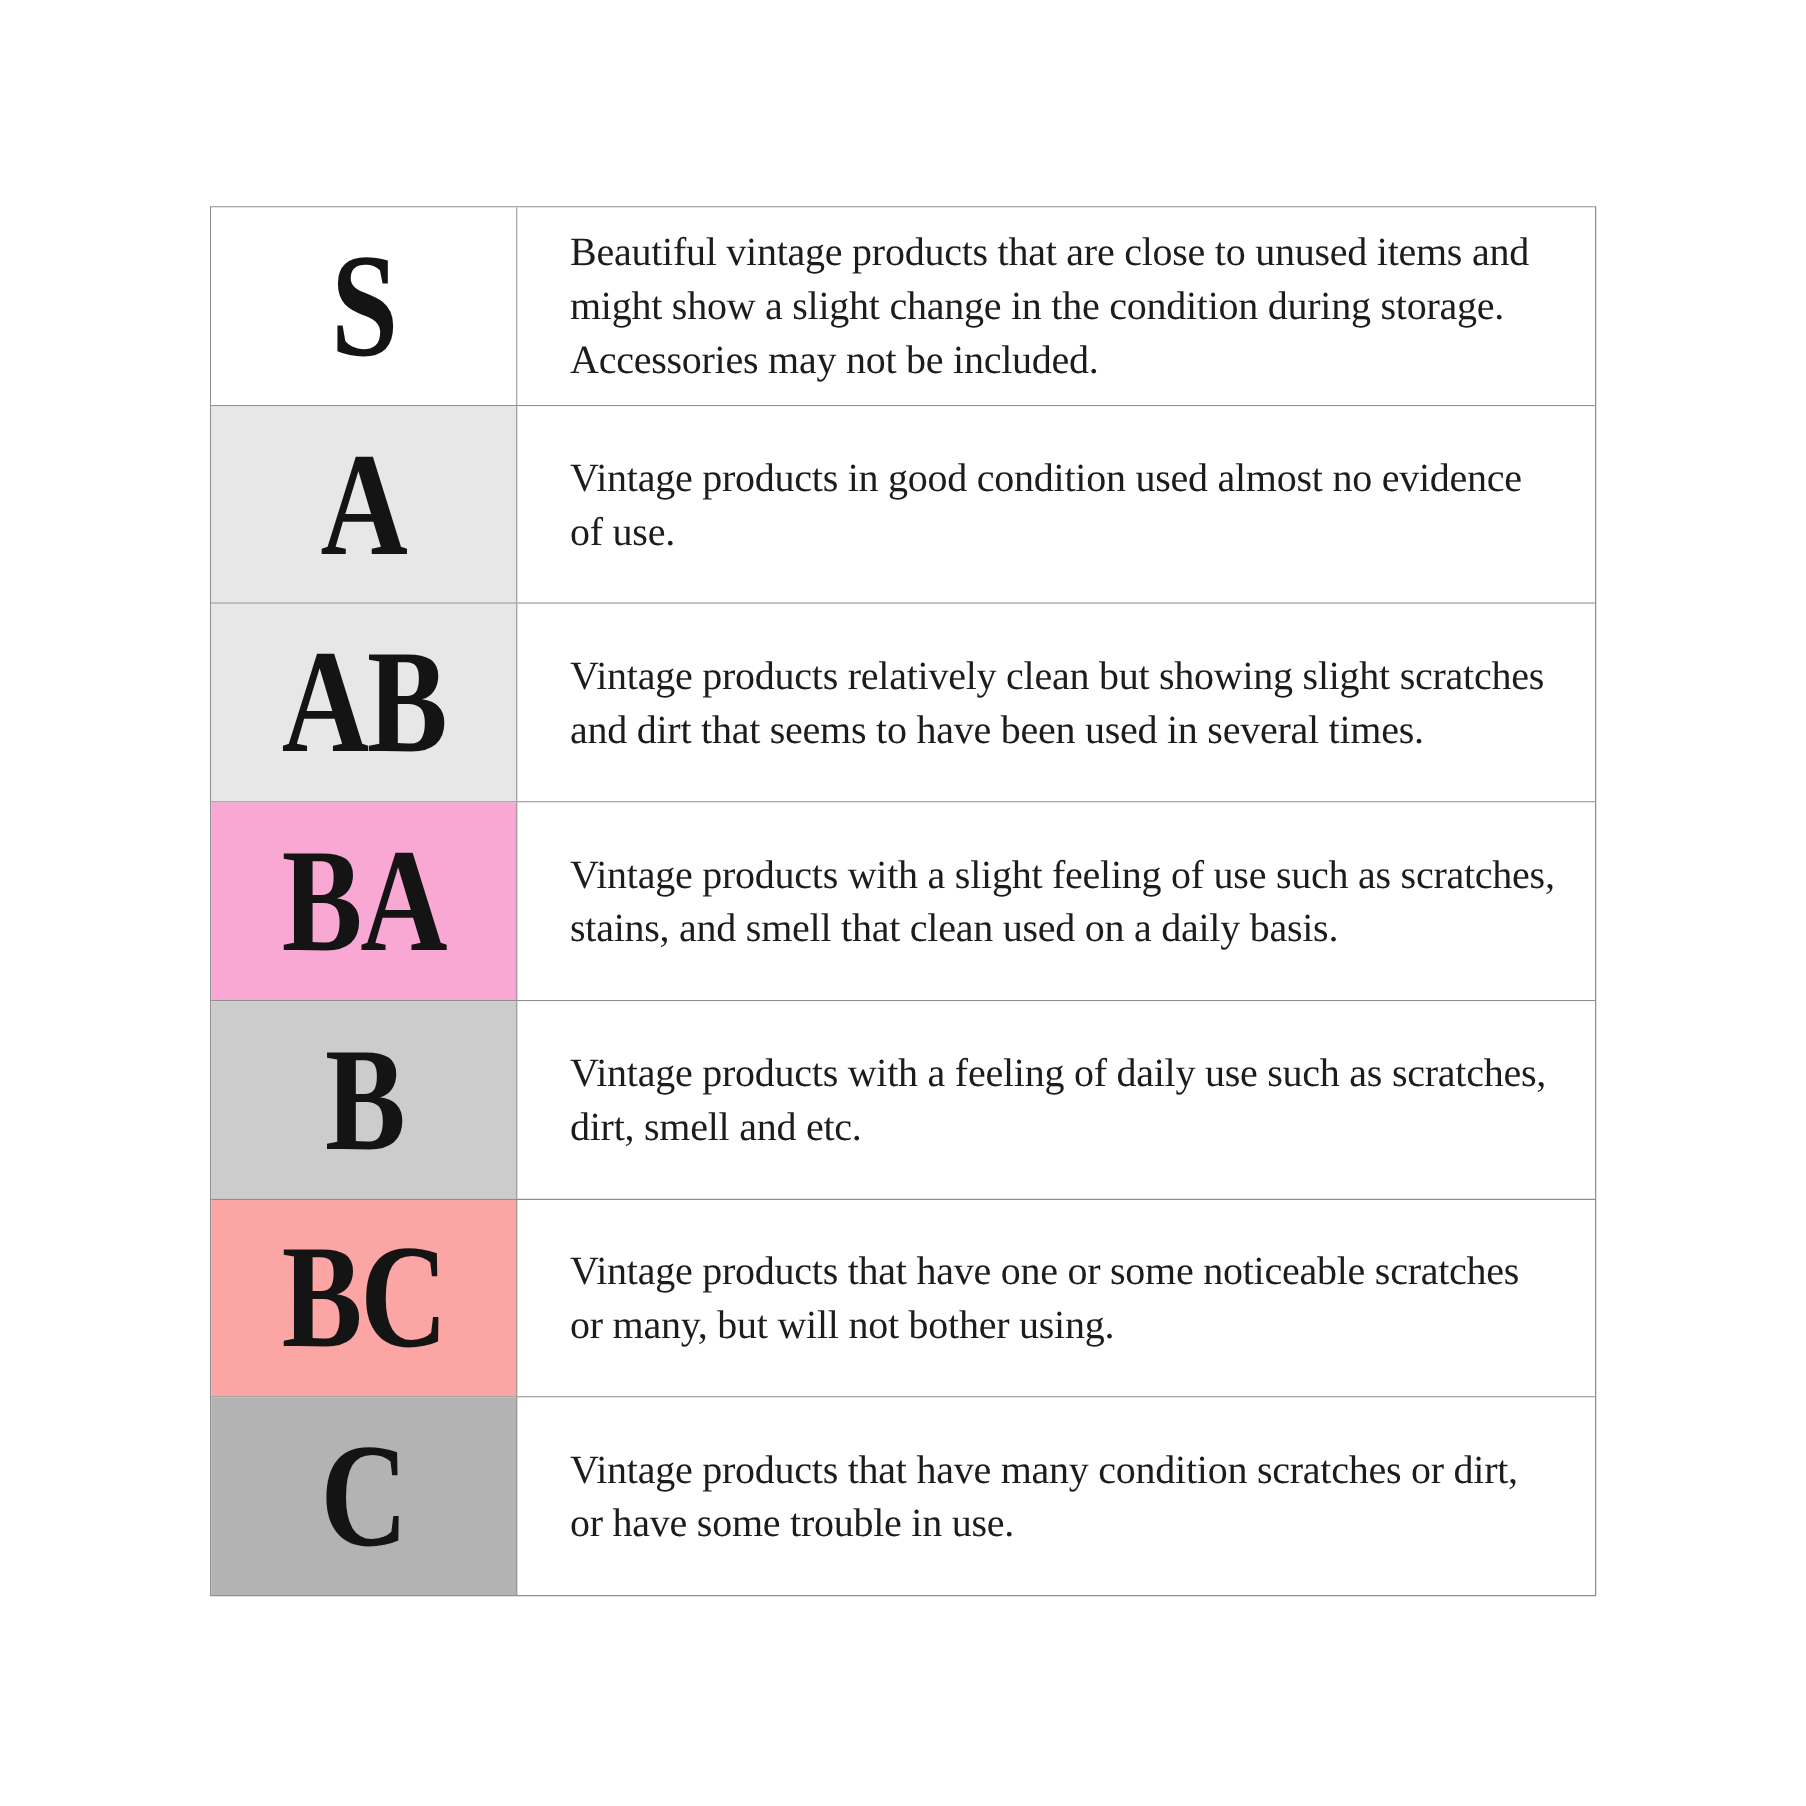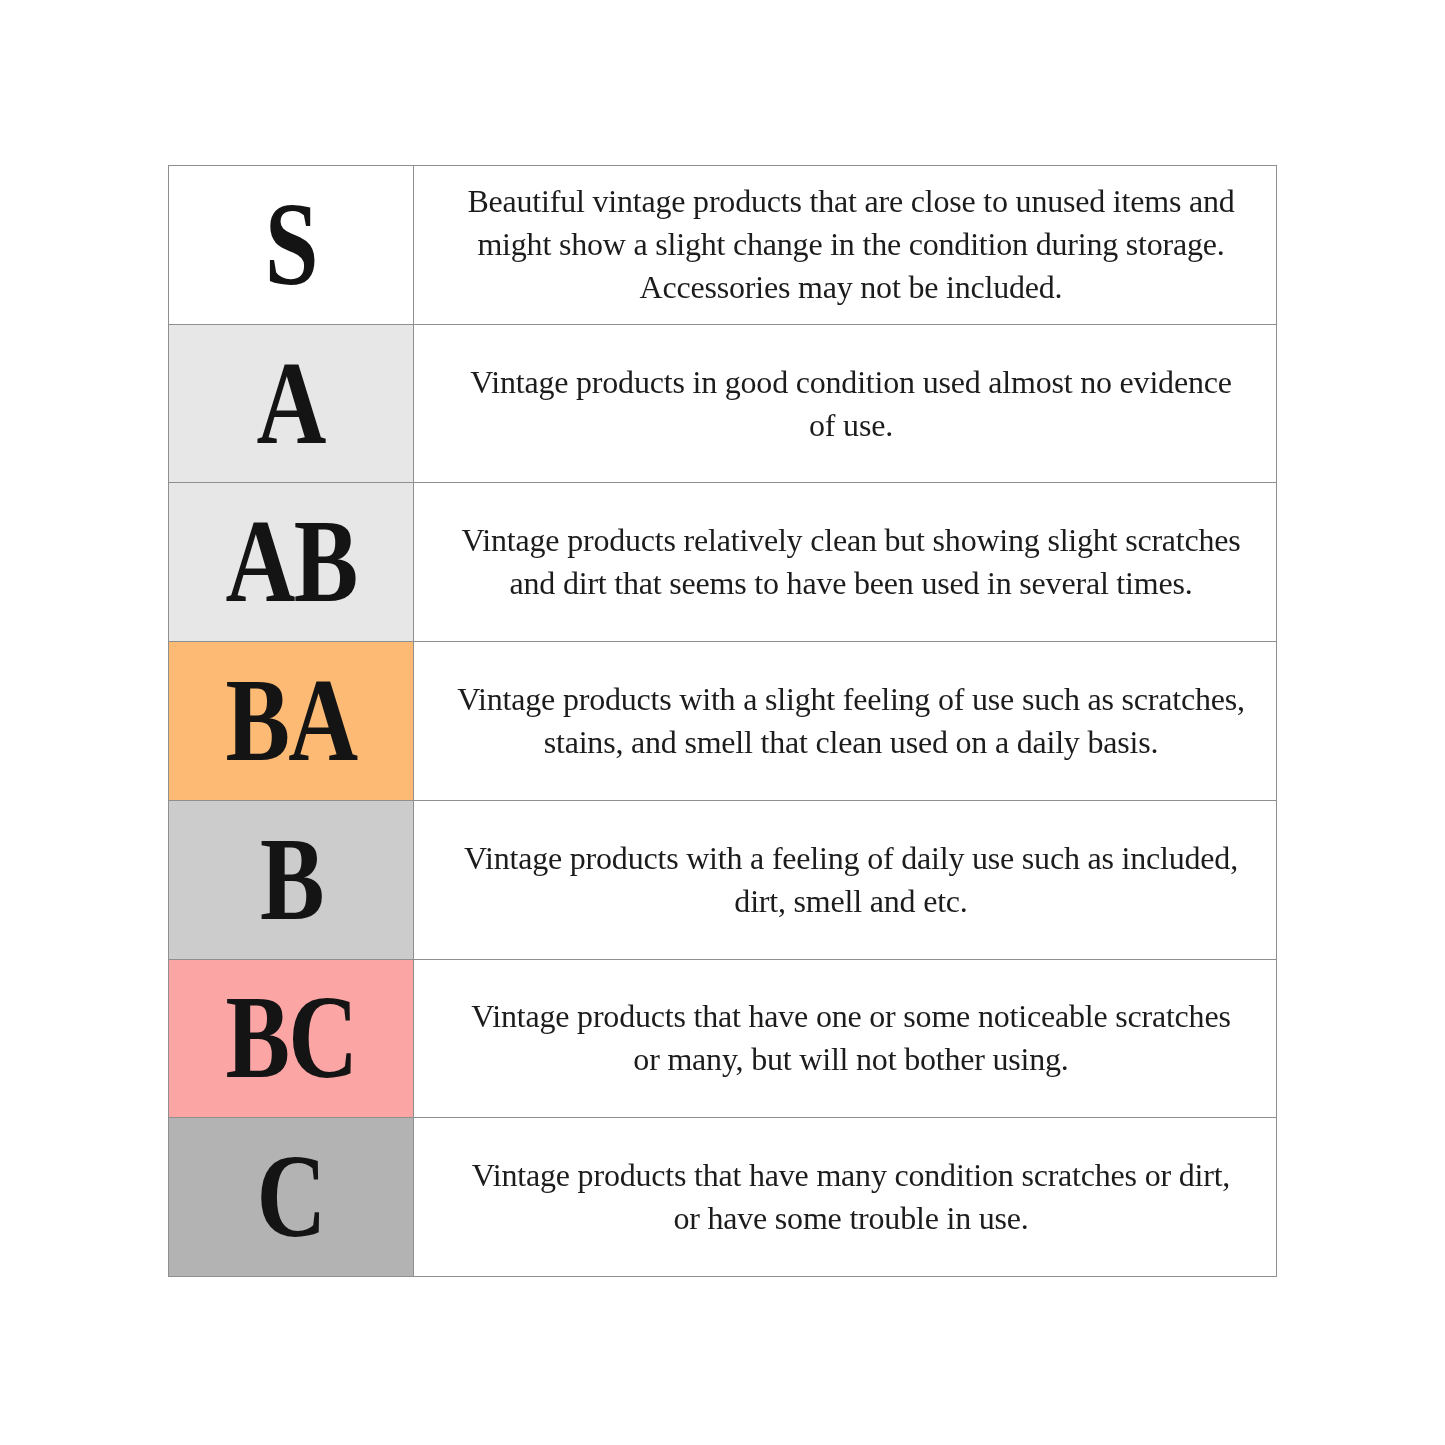--- a/index.html
+++ b/index.html
@@ -53,21 +53,20 @@
     letter-spacing: -2px;
     transform: scaleX(0.82);
   }
   .desc-cell {
     flex: 1 1 auto;
     background: #ffffff;
     display: flex;
     align-items: center;
     box-sizing: border-box;
     padding: 8px 30px 8px 42px;
-    text-align: center;
   }
   .desc-text {
     font-size: 32px;
     line-height: 43px;
     color: #1c1c1c;
     max-width: 800px;
     letter-spacing: -0.2px;
   }
 </style>
 </head>
@@ -96,34 +95,34 @@
   <div class="grade-row">
     <div class="grade-cell" style="background: rgb(231, 231, 231); text-align: center;">
       <span class="grade-label">AB</span>
     </div>
     <div class="desc-cell">
       <span class="desc-text">Vintage products relatively clean but showing slight scratches and dirt that seems to have been used in several times.</span>
     </div>
   </div>
 
   <div class="grade-row">
-    <div class="grade-cell" style="background: #fdba74; font-family: Liberation Serif, serif;">
+    <div class="grade-cell" style="background: #f9a8d4; font-family: Liberation Serif, serif;">
       <span class="grade-label">BA</span>
     </div>
     <div class="desc-cell">
       <span class="desc-text">Vintage products with a slight feeling of use such as scratches, stains, and smell that clean used on a daily basis.</span>
     </div>
   </div>
 
   <div class="grade-row">
     <div class="grade-cell" style="background: rgb(204, 204, 204);">
       <span class="grade-label">B</span>
     </div>
     <div class="desc-cell">
-      <span class="desc-text">Vintage products with a feeling of daily use such as included, dirt, smell and etc.</span>
+      <span class="desc-text">Vintage products with a feeling of daily use such as scratches, dirt, smell and etc.</span>
     </div>
   </div>
 
   <div class="grade-row">
     <div class="grade-cell" style="background: #fca5a5;">
       <span class="grade-label">BC</span>
     </div>
     <div class="desc-cell">
       <span class="desc-text">Vintage products that have one or some noticeable scratches or many, but will not bother using.</span>
     </div>

